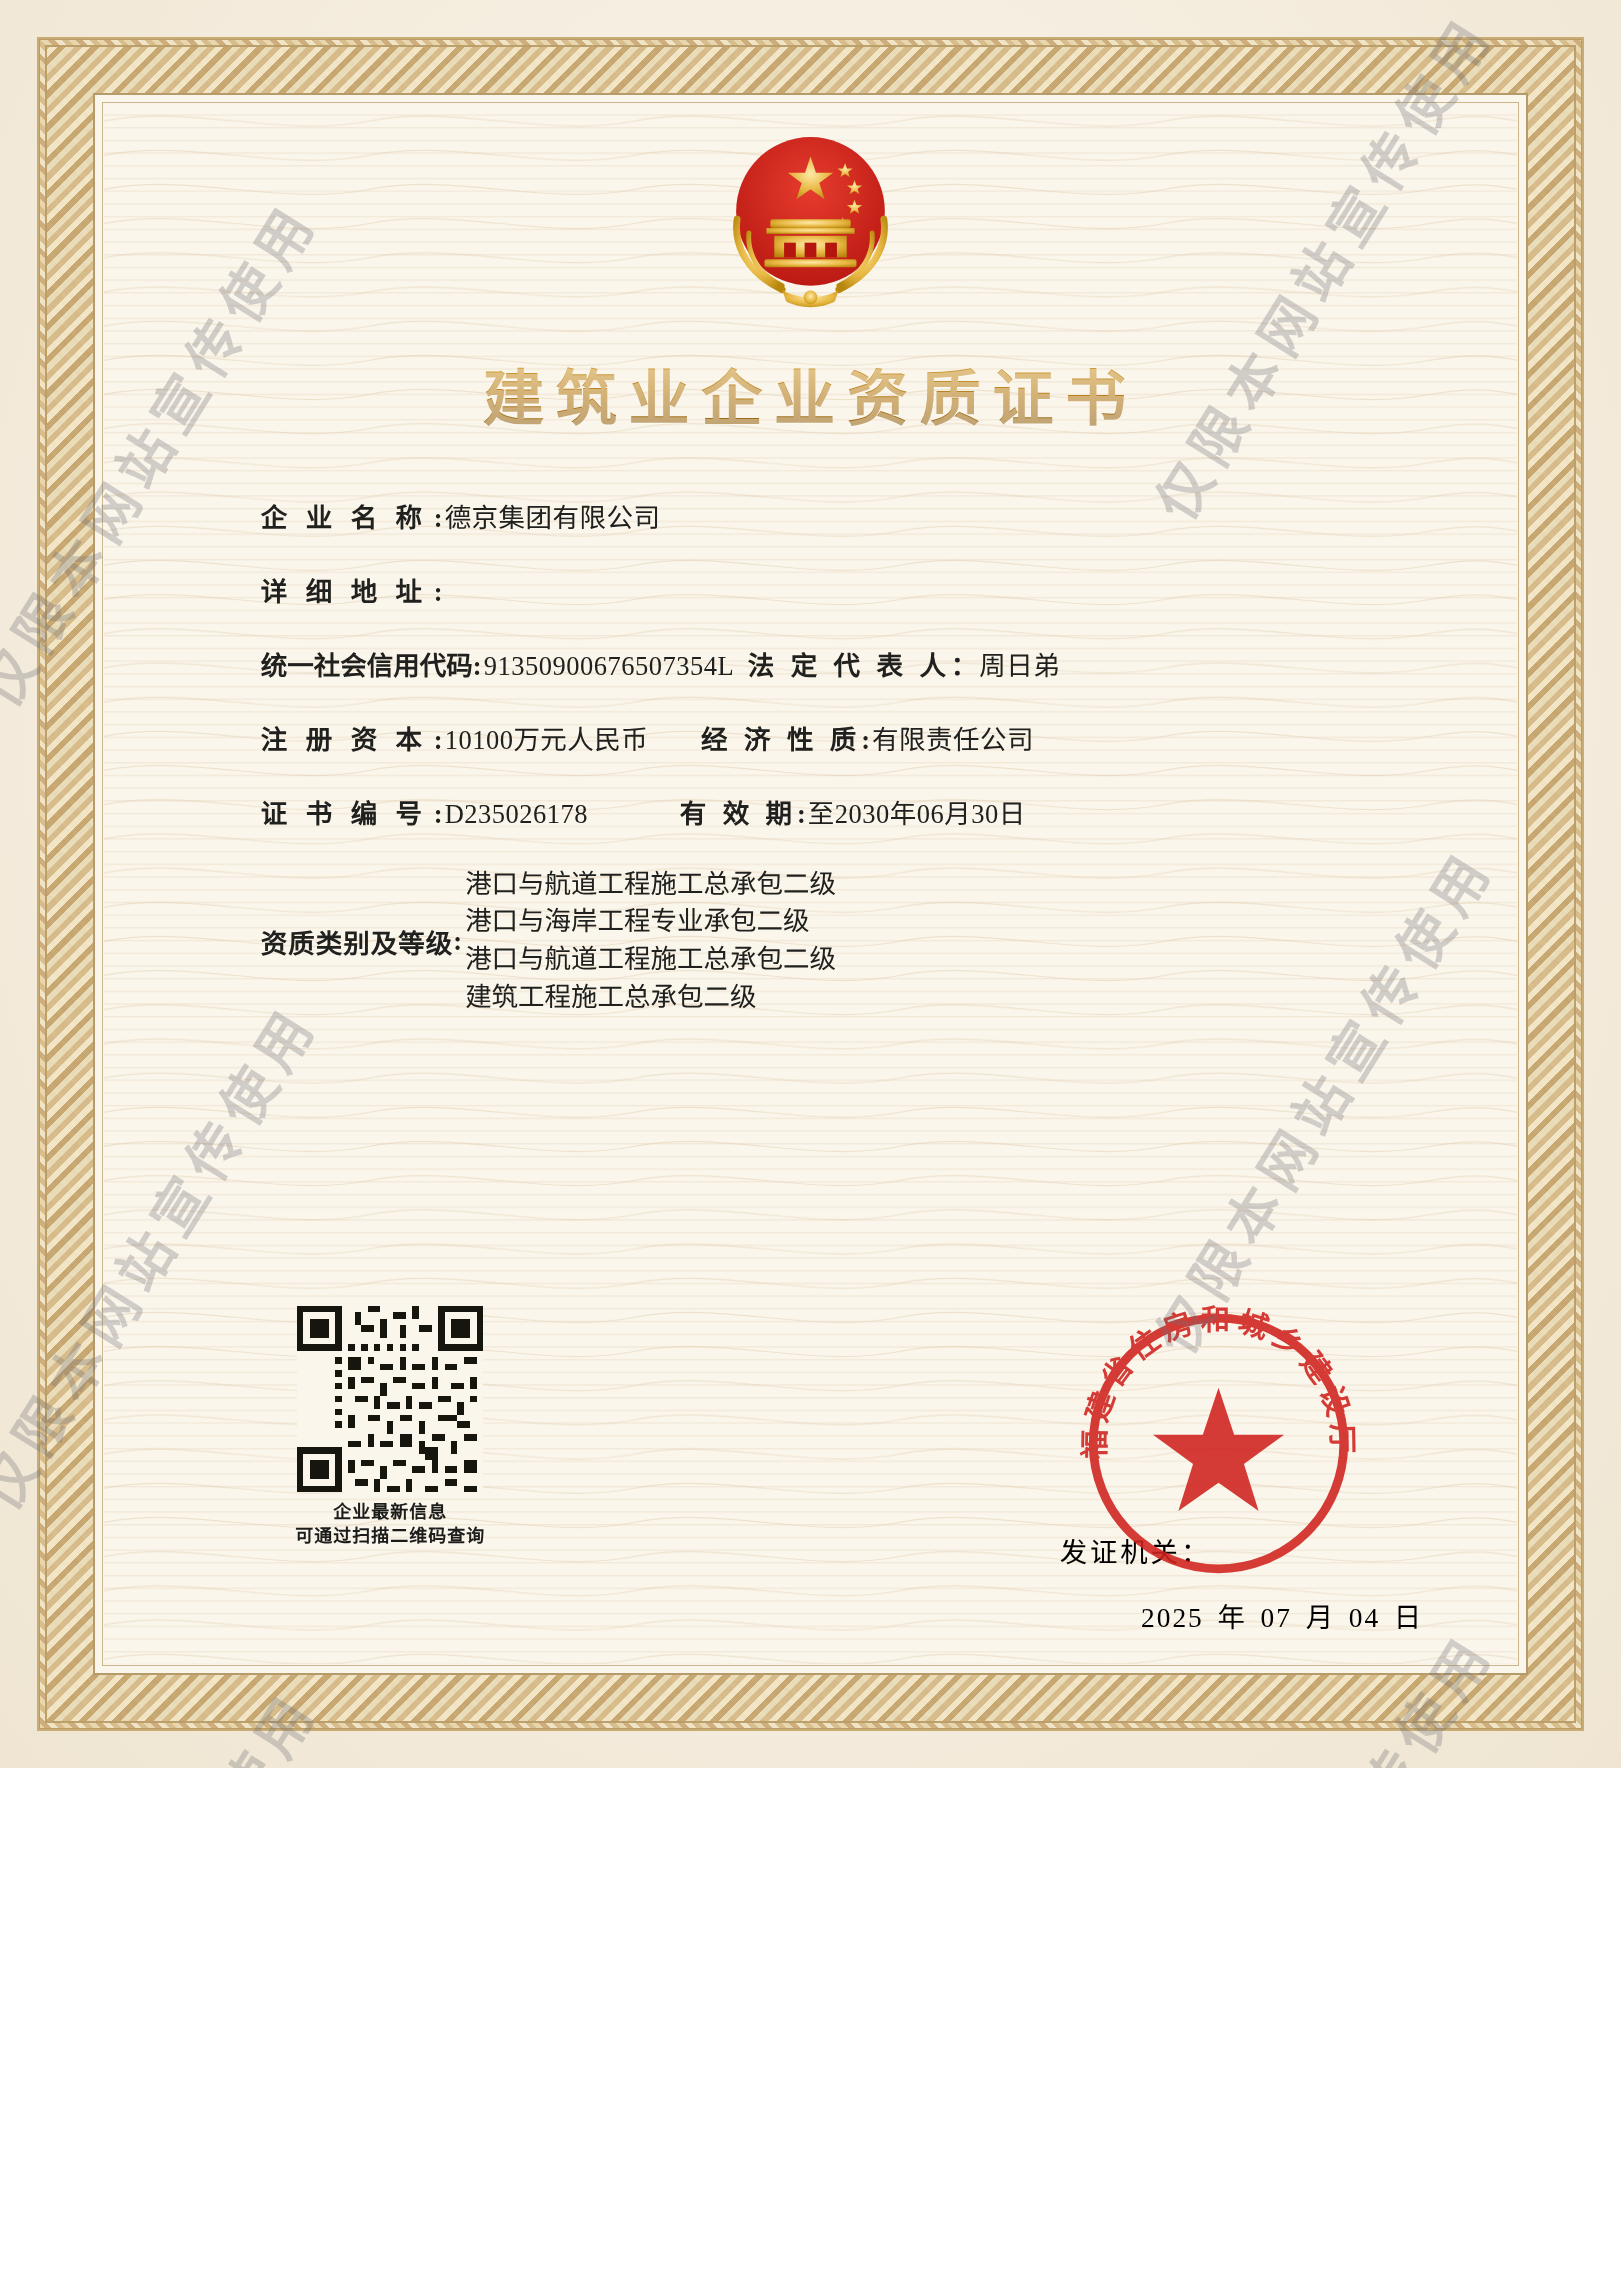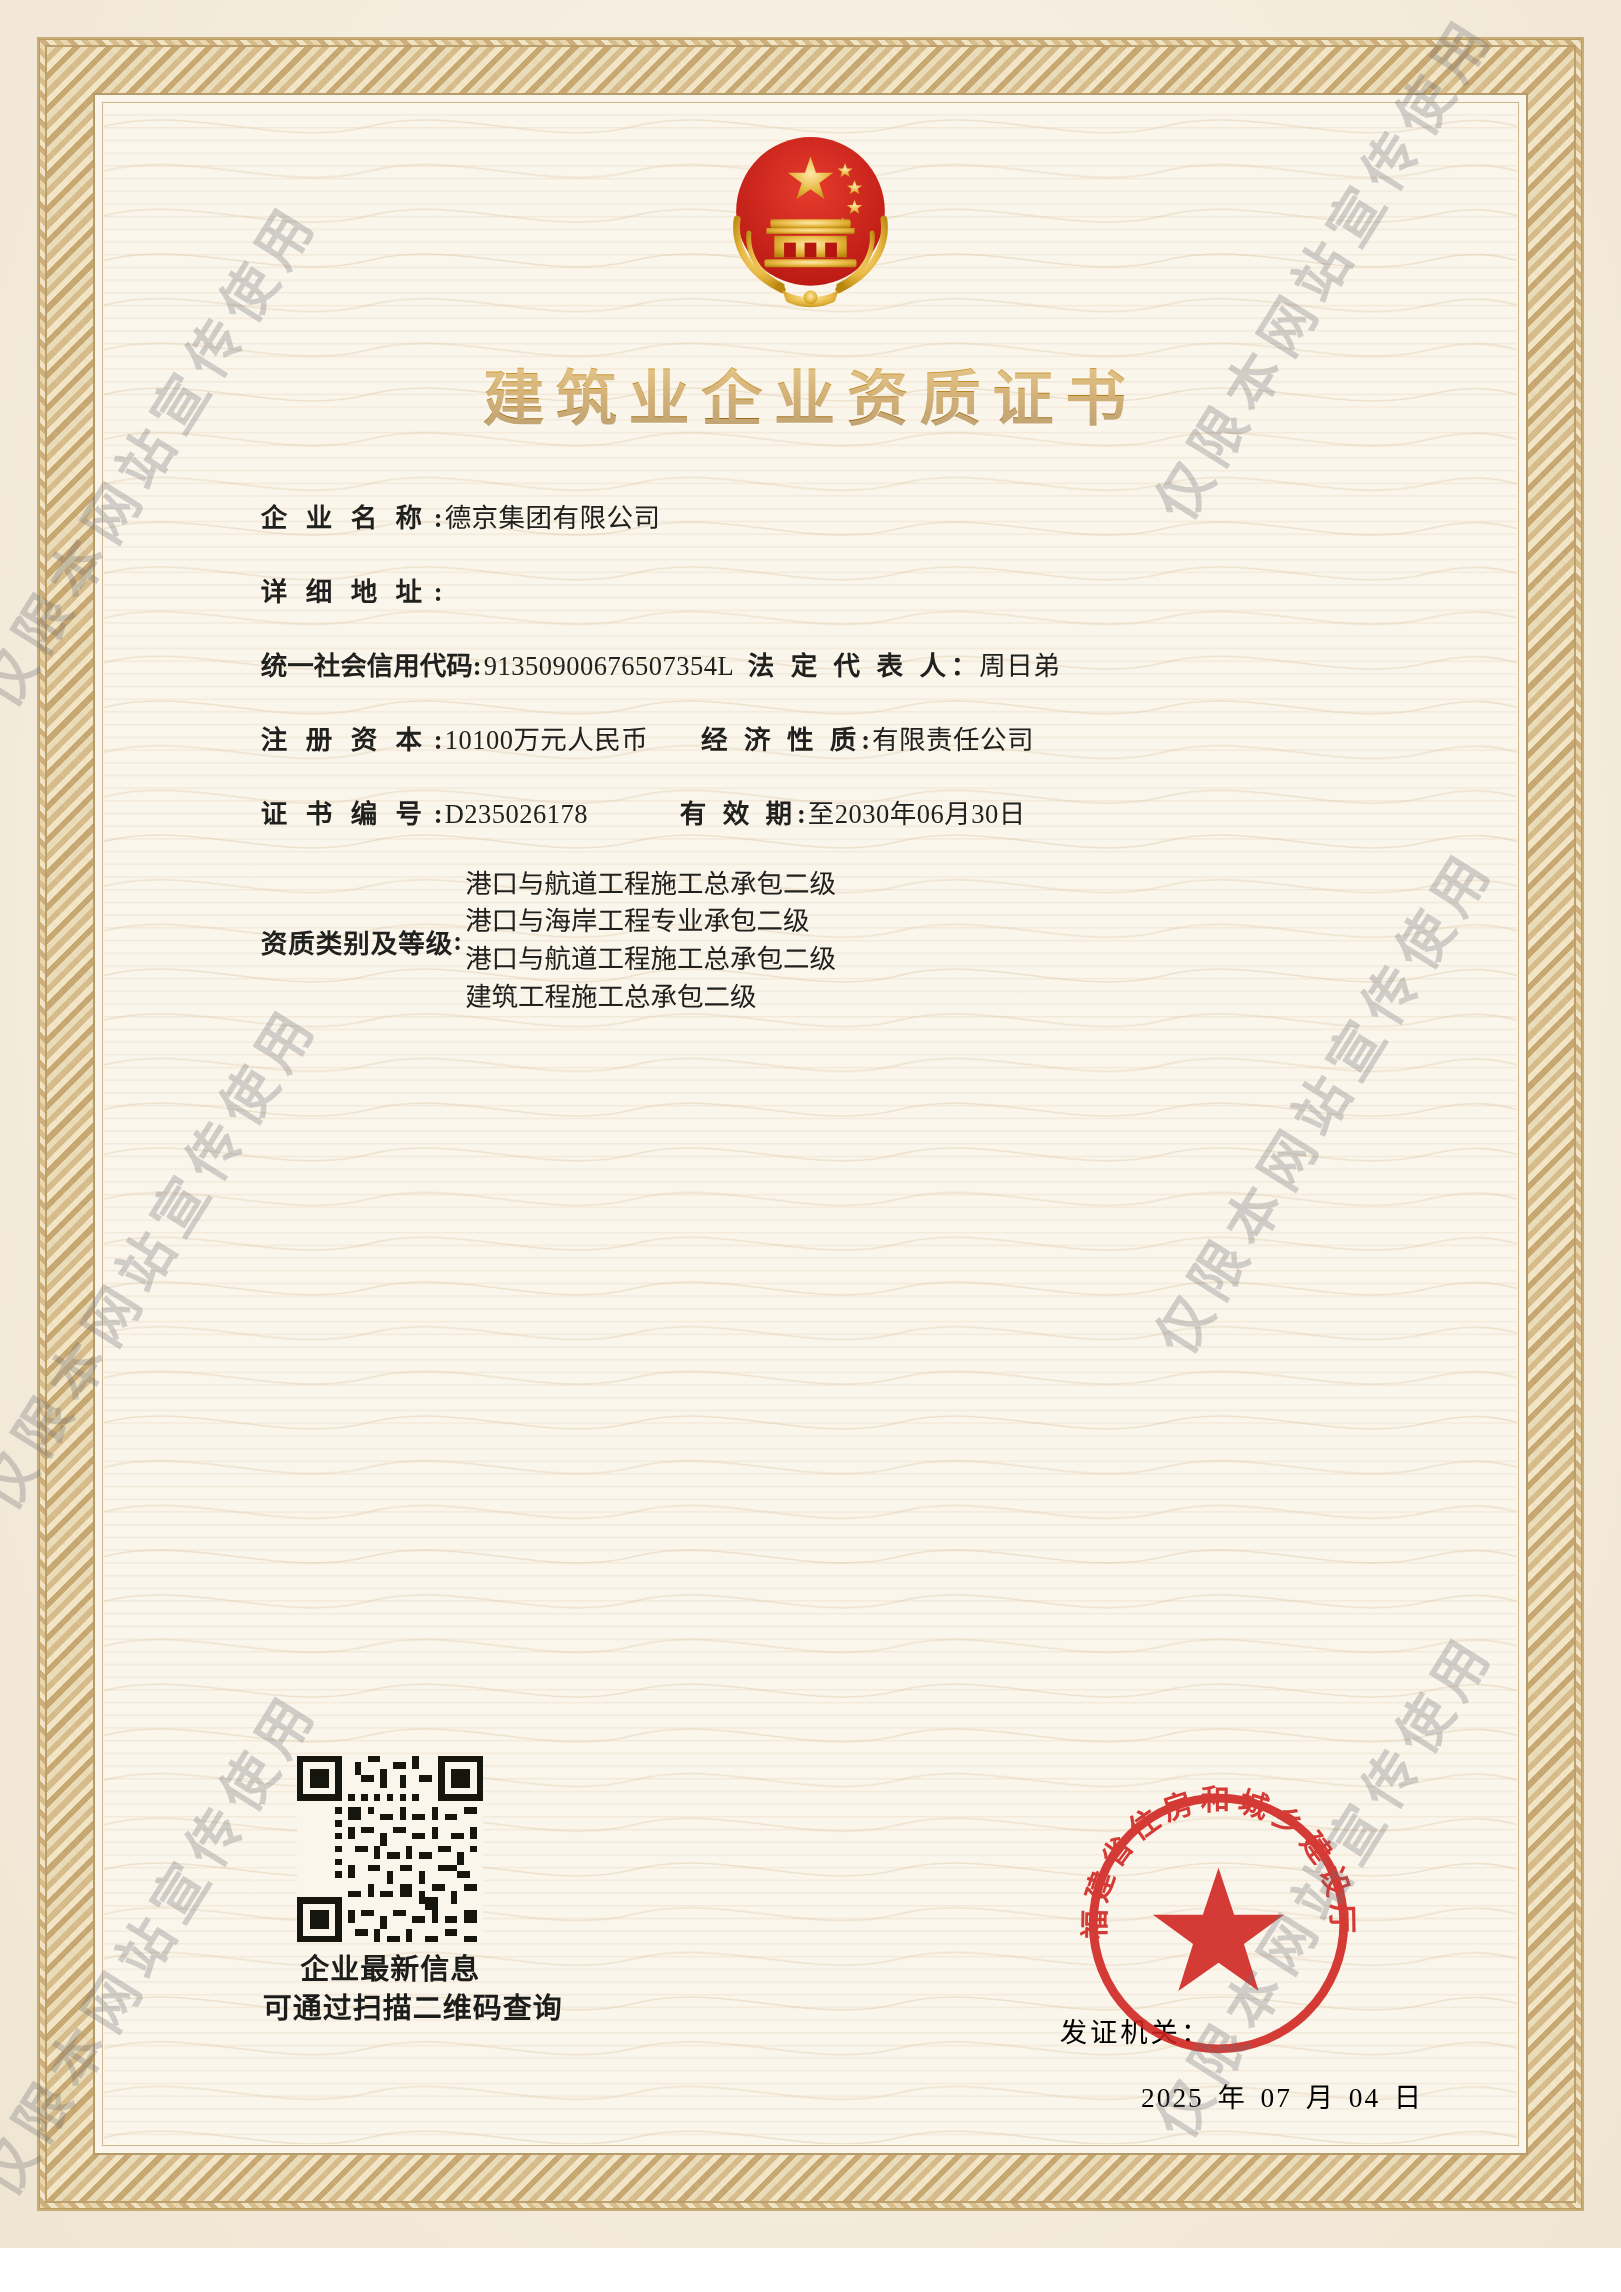--- a/index.html
+++ b/index.html
@@ -8,21 +8,21 @@
     background: #ffffff;
   }
   body {
     font-family: "Liberation Serif", "DejaVu Serif", serif;
   }
 
   
   .page {
     position: relative;
     width: 1621px;
-    height: 2248px;
+    height: 1768px;
     overflow: hidden;
     background: #f3ece0;
   }
 
   
   .outer-margin {
     position: absolute;
     inset: 0;
     background:
       radial-gradient(ellipse at 50% 40%, #fdf8ef 0%, #f4ecdd 60%, #efe5d2 100%);
@@ -186,21 +186,21 @@
     position: absolute;
     left: 159px;
     bottom: 116px;
     width: 255px;
     text-align: center;
   }
   .qr-img { width: 186px; height: 186px; margin: 0 auto; display: block; }
   .qr-caption {
     margin-top: 8px;
     font-weight: 700;
-    font-size: 29px;
+    font-size: 18px;
     line-height: 1.35;
     letter-spacing: 1px;
     color: #1c1c1a;
     white-space: nowrap;
   }
   .issuer-line {
     position: absolute;
     right: 306px;
     bottom: 94px;
     font-size: 27.4px;

